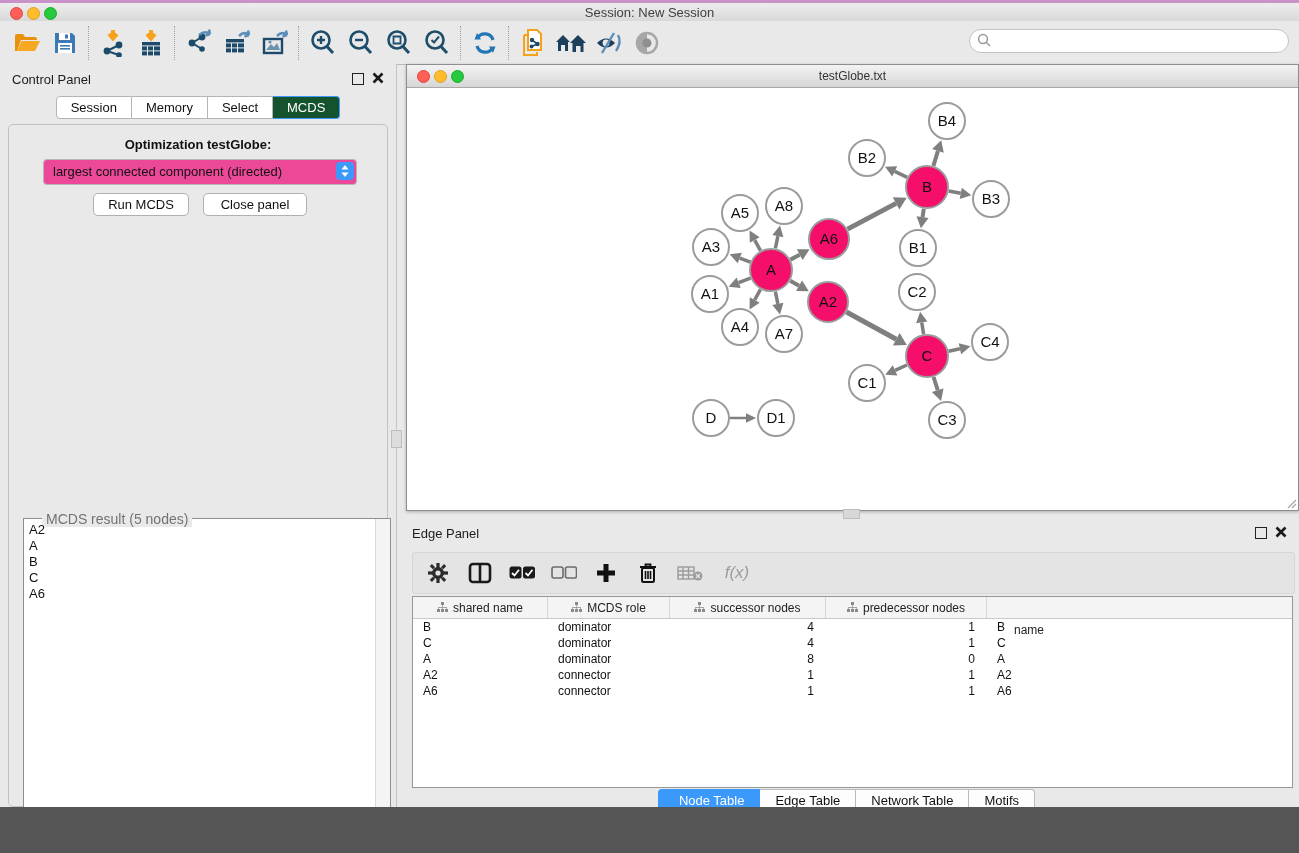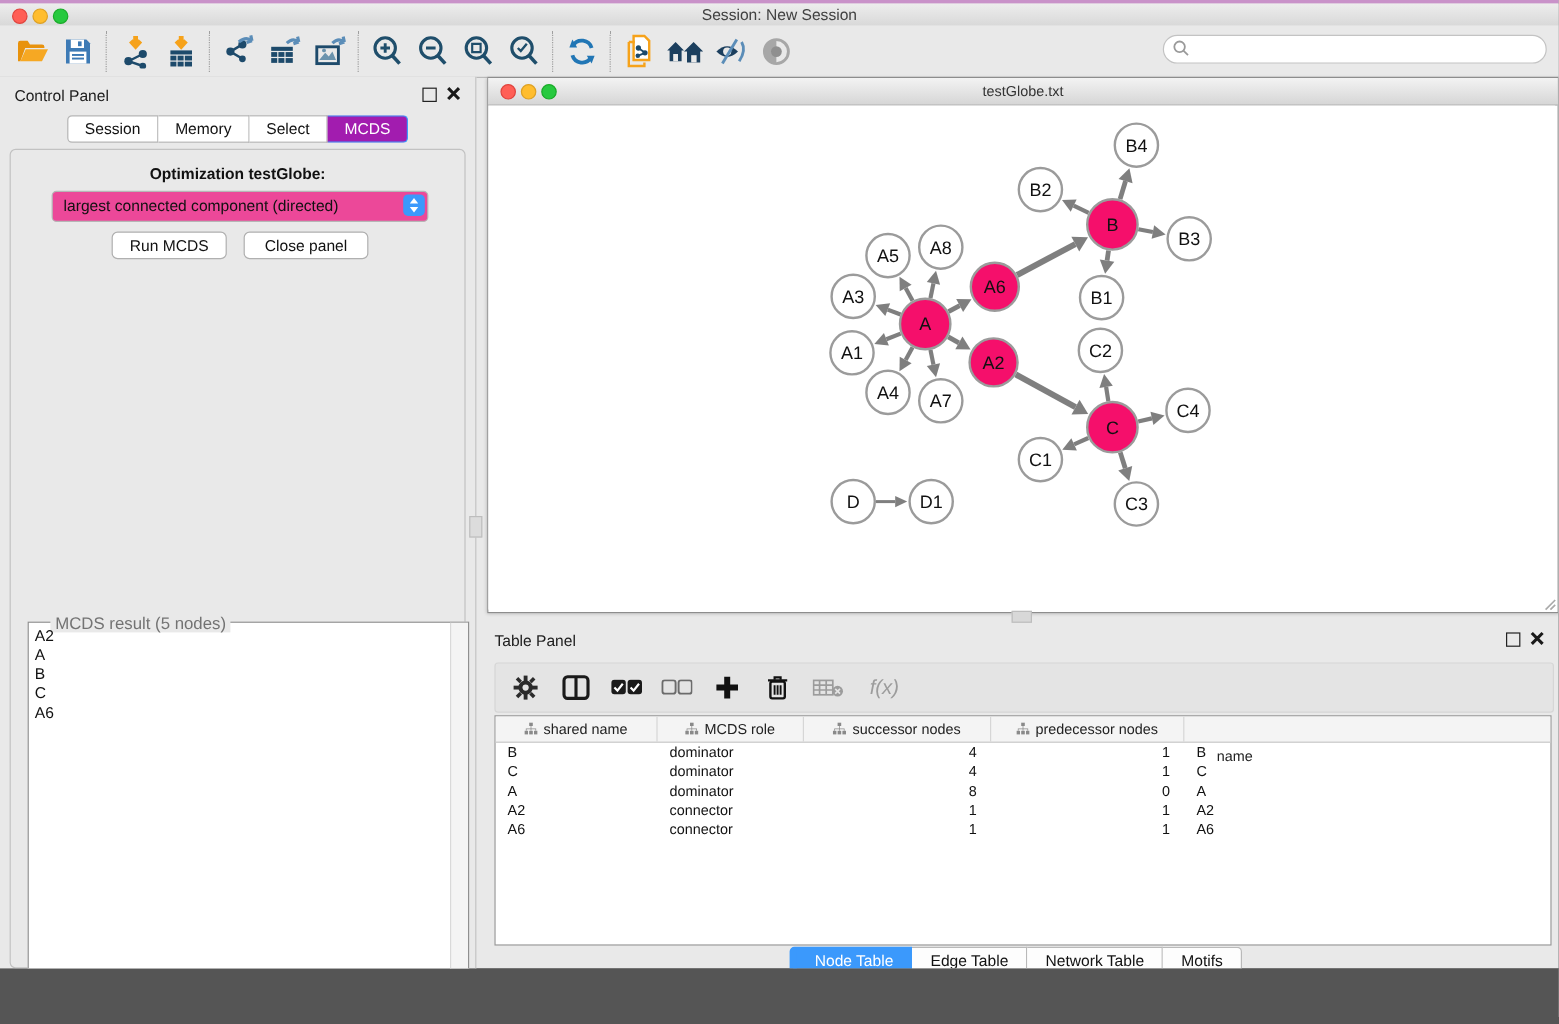--- a/index.html
+++ b/index.html
@@ -34,21 +34,21 @@
   .panel-head{position:absolute;left:0;top:0;width:100%;height:30px;}
   .panel-title{position:absolute;left:12px;top:8px;font-size:13px;color:#1c1c1c;}
   .float-btn{position:absolute;width:10px;height:10px;border:1.5px solid #222;top:9px;cursor:pointer;}
   .close-btn{position:absolute;top:8px;width:12px;height:12px;cursor:pointer;}
   .close-btn svg{display:block;}
   #cp-tabs{position:absolute;left:0;top:32px;width:100%;display:flex;justify-content:center;}
   .cp-tab{height:21px;line-height:21px;padding:0 14px;font-size:13px;background:#fff;
     border:1px solid #b5b5b5;border-left:none;color:#111;cursor:pointer;}
   .cp-tab:first-child{border-left:1px solid #b5b5b5;border-radius:4px 0 0 4px;}
   .cp-tab:last-child{border-radius:0 4px 4px 0;}
-  .cp-tab.active{background:#a21caf;border-color:#3b99fc;color:#fff;}
+  .cp-tab.active{background:#14532d;border-color:#3b99fc;color:#fff;}
   #cp-box{position:absolute;left:8px;top:60px;width:378px;height:681px;
     border:1px solid #c2c2c2;border-radius:5px;}
   #opt-label{position:absolute;left:0;top:12px;width:100%;text-align:center;
     font-size:13px;font-weight:bold;color:#111;}
   #criterion-select{position:absolute;left:34px;top:34px;width:312px;height:24px;background:#ec4899;
     border:1px solid #b6b6b6;border-radius:4px;cursor:pointer;}
   #criterion-select .val{position:absolute;left:9px;top:4px;font-size:13px;color:#111;white-space:nowrap;}
   #criterion-select .stepper{position:absolute;right:2px;top:2px;width:18px;height:18px;
     background:#3b99fc;border-radius:4px;}
   .cp-button{position:absolute;height:23px;background:#fff;border:1px solid #b0b0b0;border-radius:5px;
@@ -415,21 +415,21 @@
       </svg>
     <svg id="net-resize" width="10" height="10" viewBox="0 0 10 10">
         <path d="M9 1 L1 9 M9 5 L5 9" stroke="#aaa" stroke-width="1.4"></path>
       </svg>
   </div>
 
   <div class="abs hgrip"></div>
 
   <div class="abs" id="table-panel">
     <div class="panel-head">
-      <span class="panel-title">Table Panel</span>
+      <span class="panel-title">Edge Panel</span>
       <span class="float-btn" style="right:32px"></span>
       <span class="close-btn" style="right:12px">
         <svg width="12" height="12" viewBox="0 0 12 12">
             <path d="M1.5 1.5 L10.5 10.5 M10.5 1.5 L1.5 10.5" stroke="#1a1a1a" stroke-width="2.6"></path>
           </svg>
       </span>
     </div>
     <div id="tp-toolbar">
       <div class="tp-btn">
         <svg width="22" height="22" viewBox="0 0 22 22">

